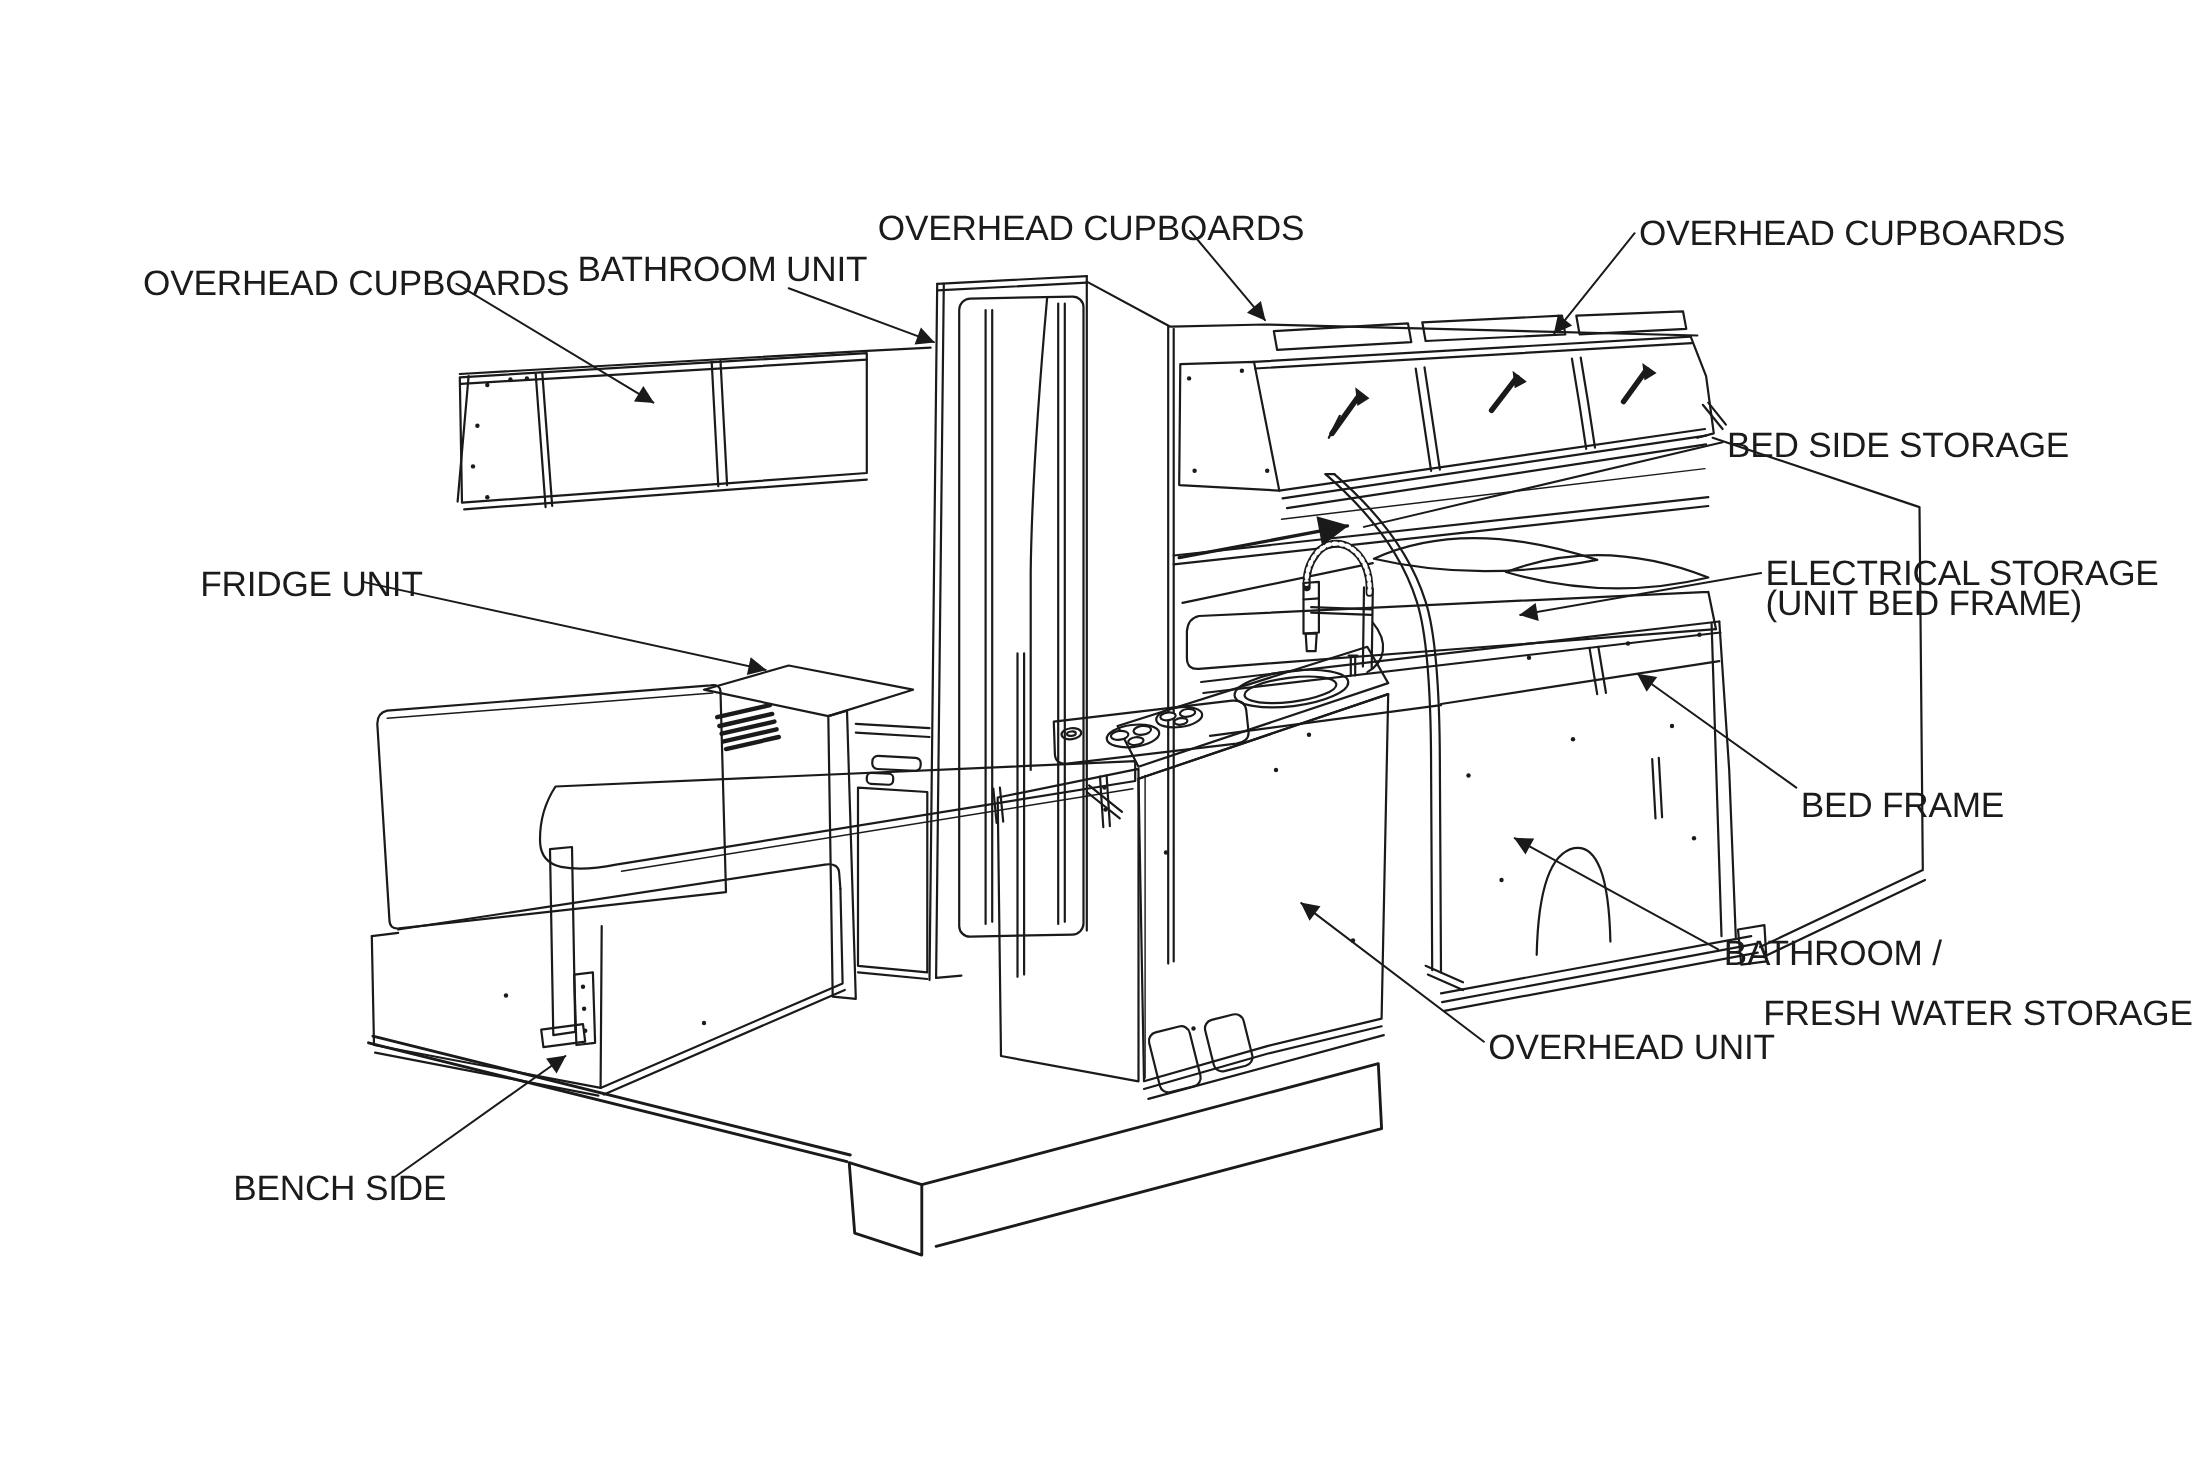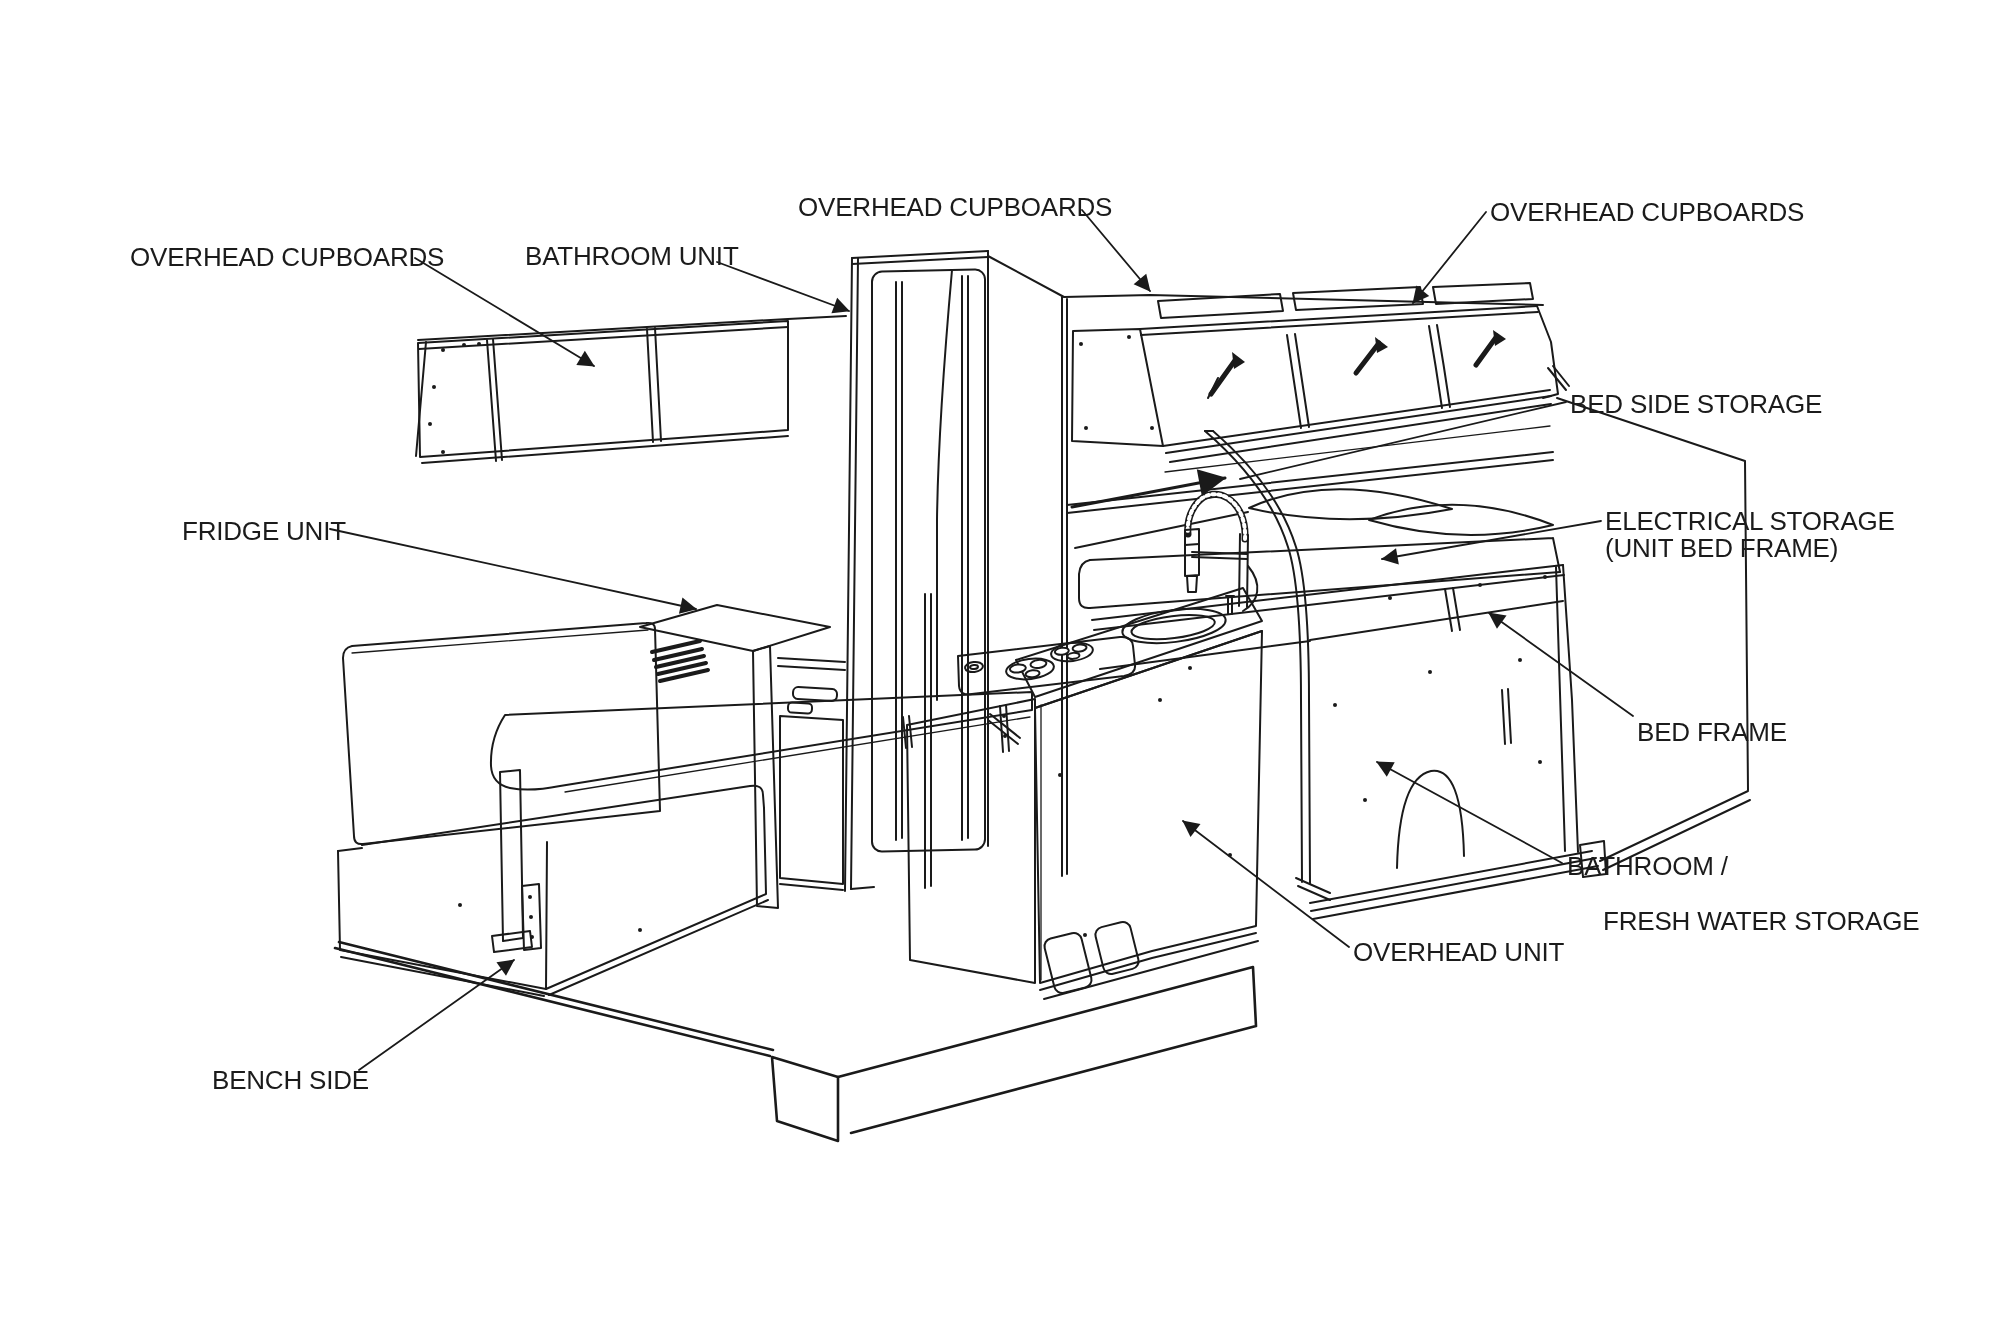--- a/index.html
+++ b/index.html
@@ -20,21 +20,21 @@
     position:absolute;
     left:0;top:0;
     width:2000px;
     height:1334px;
   }
   svg.drawing *{
     vector-effect:non-scaling-stroke;
   }
   .lbl{
     position:absolute;
-    font-size:26px;
+    font-size:32px;
     line-height:27px;
     letter-spacing:-0.2px;
     color:#1b1b1b;
     white-space:nowrap;
     user-select:none;
   }
 </style>
 </head>
 <body>
 
@@ -279,21 +279,21 @@
       <path d="M1633,716 L1489,613" marker-end="url(#arr)"></path>
       <path d="M1562,863 L1377,762" marker-end="url(#arr)"></path>
       <path d="M1349,947 L1183,821" marker-end="url(#arr)"></path>
       <path d="M330,529 L696,609" marker-end="url(#arr)"></path>
       <path d="M359,1070 L514,960" marker-end="url(#arr)"></path>
     </g>
   </svg>
 
   <div class="lbl" style="left:130px; top:244px;">OVERHEAD CUPBOARDS</div>
 
-  <div class="lbl" style="left:525px; top:243px;">BATHROOM UNIT</div>
+  <div class="lbl" style="left:525px; top:231px;">BATHROOM UNIT</div>
 
   <div class="lbl" style="left:798px; top:194px;">OVERHEAD CUPBOARDS</div>
 
   <div class="lbl" style="left:1490px; top:199px;">OVERHEAD CUPBOARDS</div>
 
   <div class="lbl" style="left:1570px; top:391px;">BED SIDE STORAGE</div>
 
   <div class="lbl" style="left:1605px; top:508px;">ELECTRICAL STORAGE</div>
   <div class="lbl" style="left:1605px; top:535px;">(UNIT BED FRAME)</div>
 

